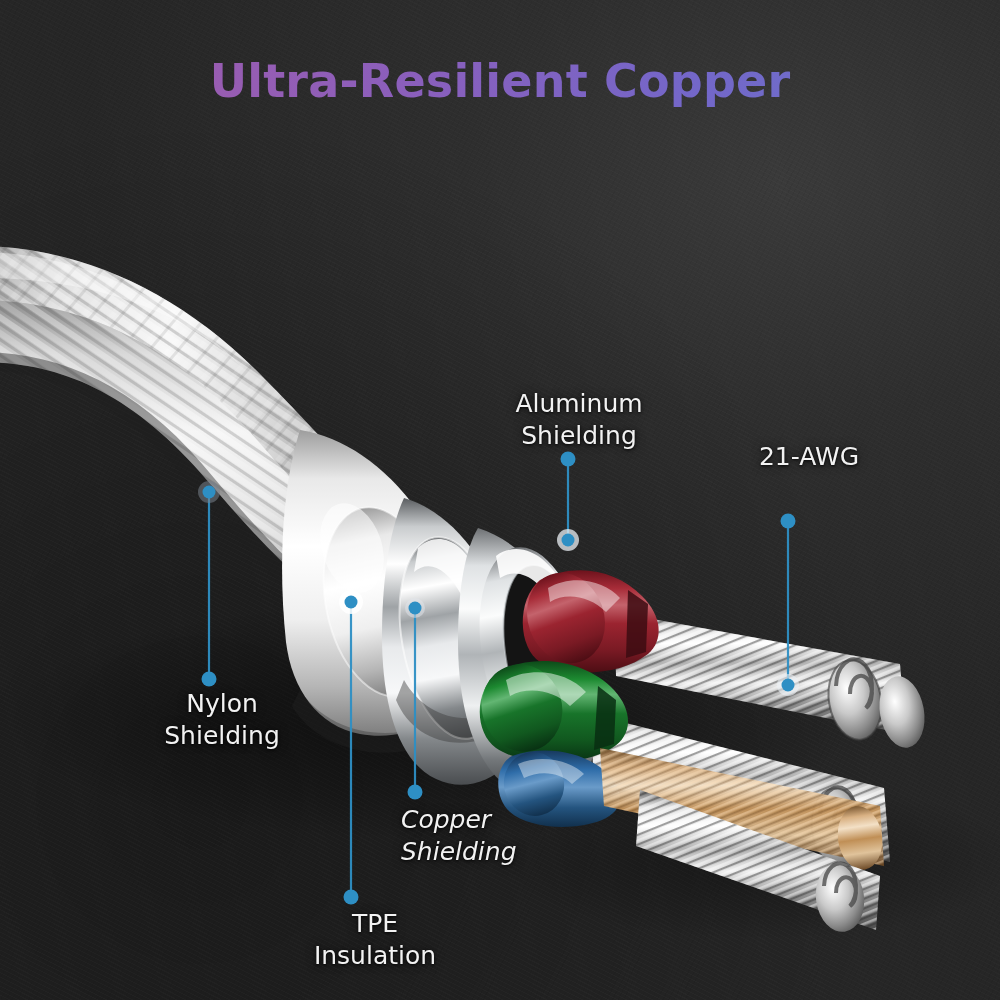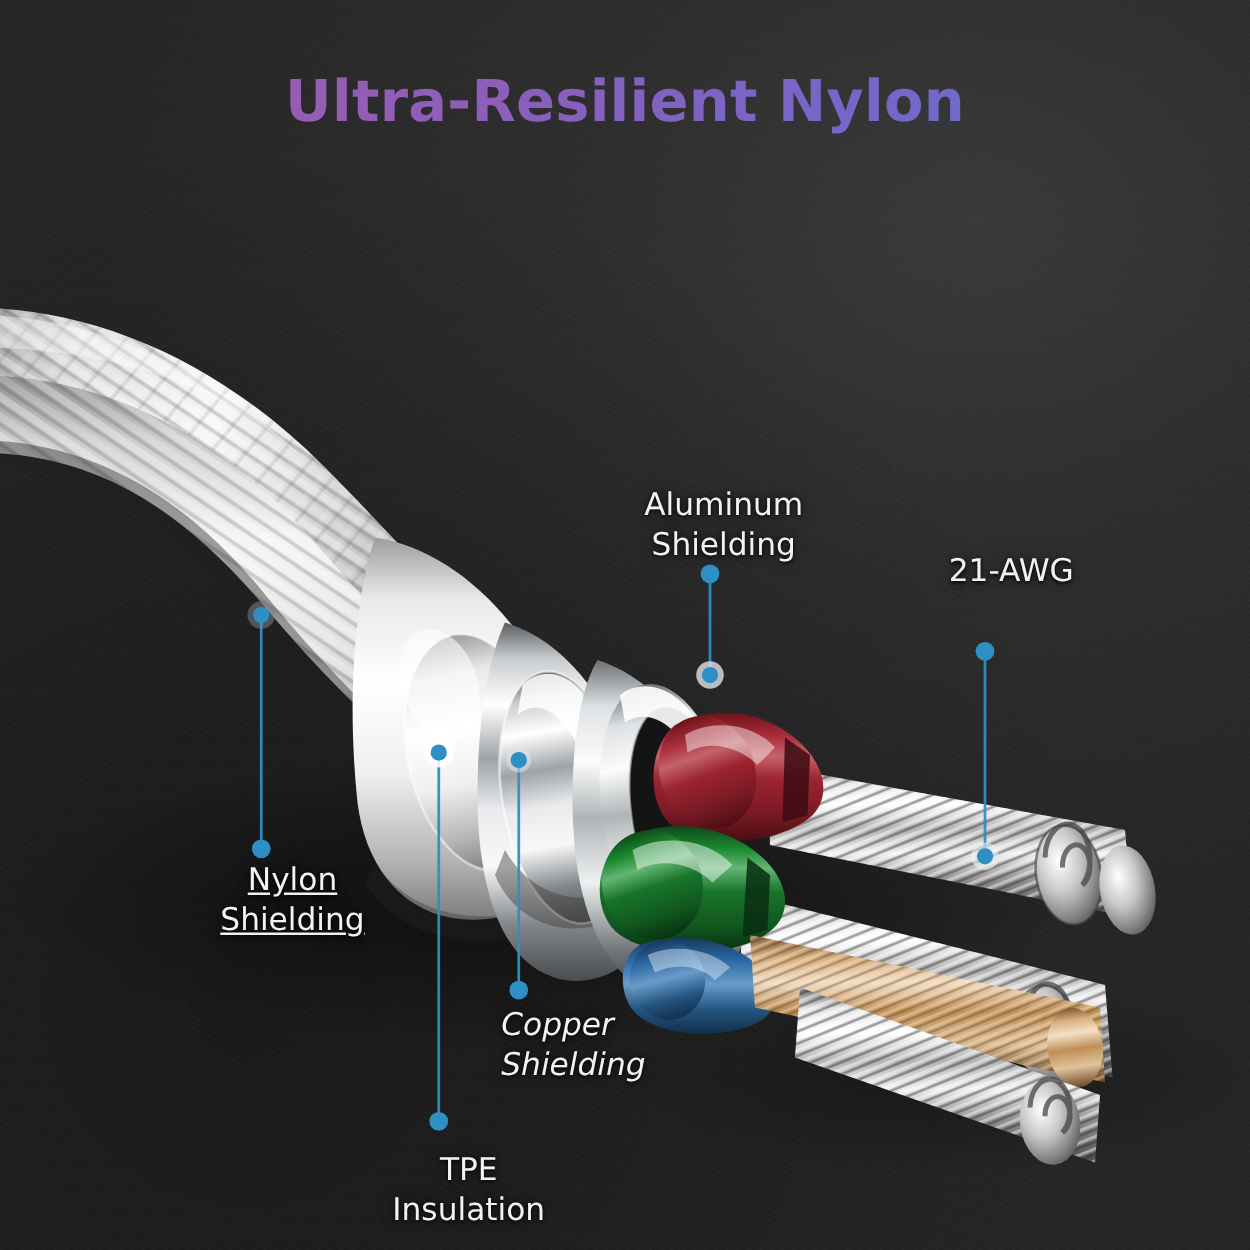--- a/index.html
+++ b/index.html
@@ -44,23 +44,23 @@
     font-size:25px;line-height:1.26;
     font-family:"DejaVu Sans",sans-serif;
     text-shadow:0 1px 3px rgba(0,0,0,.85), 0 0 10px rgba(0,0,0,.6);
     white-space:nowrap;
   }
   .label.c{text-align:center;}
   .label.l{text-align:left;font-style:italic;}
 
   #lab-aluminum{left:494px;top:388px;width:170px;text-align:center;}
   #lab-awg     {left:734px;top:441px;width:150px;text-align:center;}
-  #lab-nylon   {left:154px;top:688px;width:160px;text-align:center;text-decoration:underline;}
+  #lab-nylon   {left:142px;top:688px;width:160px;text-align:center;}
   #lab-copper  {left:401px;top:804px;width:170px;text-align:left;}
-  #lab-tpe     {left:285px;top:908px;width:180px;text-align:center;margin-top:12px;}
+  #lab-tpe     {left:285px;top:908px;width:180px;text-align:center;}
 
   
   #leads{position:absolute;inset:0;pointer-events:none;}
 </style>
 </head>
 <body>
 
 <div id="stage">
 
   <div id="grain"></div>
@@ -391,21 +391,21 @@
       <circle cx="788" cy="685" r="6.5"></circle>
       <circle cx="209" cy="492" r="11" fill="rgba(120,130,140,.55)"></circle>
       <circle cx="209" cy="492" r="6.5"></circle>
       <circle cx="415" cy="608" r="10" fill="rgba(225,230,235,.5)"></circle>
       <circle cx="415" cy="608" r="6.5"></circle>
       <circle cx="351" cy="602" r="12" fill="rgba(255,255,255,.85)"></circle>
       <circle cx="351" cy="602" r="6.5"></circle>
     </g>
   </svg>
 
-  <div id="title">Ultra-Resilient Nylon</div>
+  <div id="title">Ultra-Resilient Copper</div>
 
   <div class="label c" id="lab-aluminum">
     <div>Aluminum</div>
     <div>Shielding</div>
   </div>
 
   <div class="label c" id="lab-awg">
     <div>21-AWG</div>
   </div>
 

